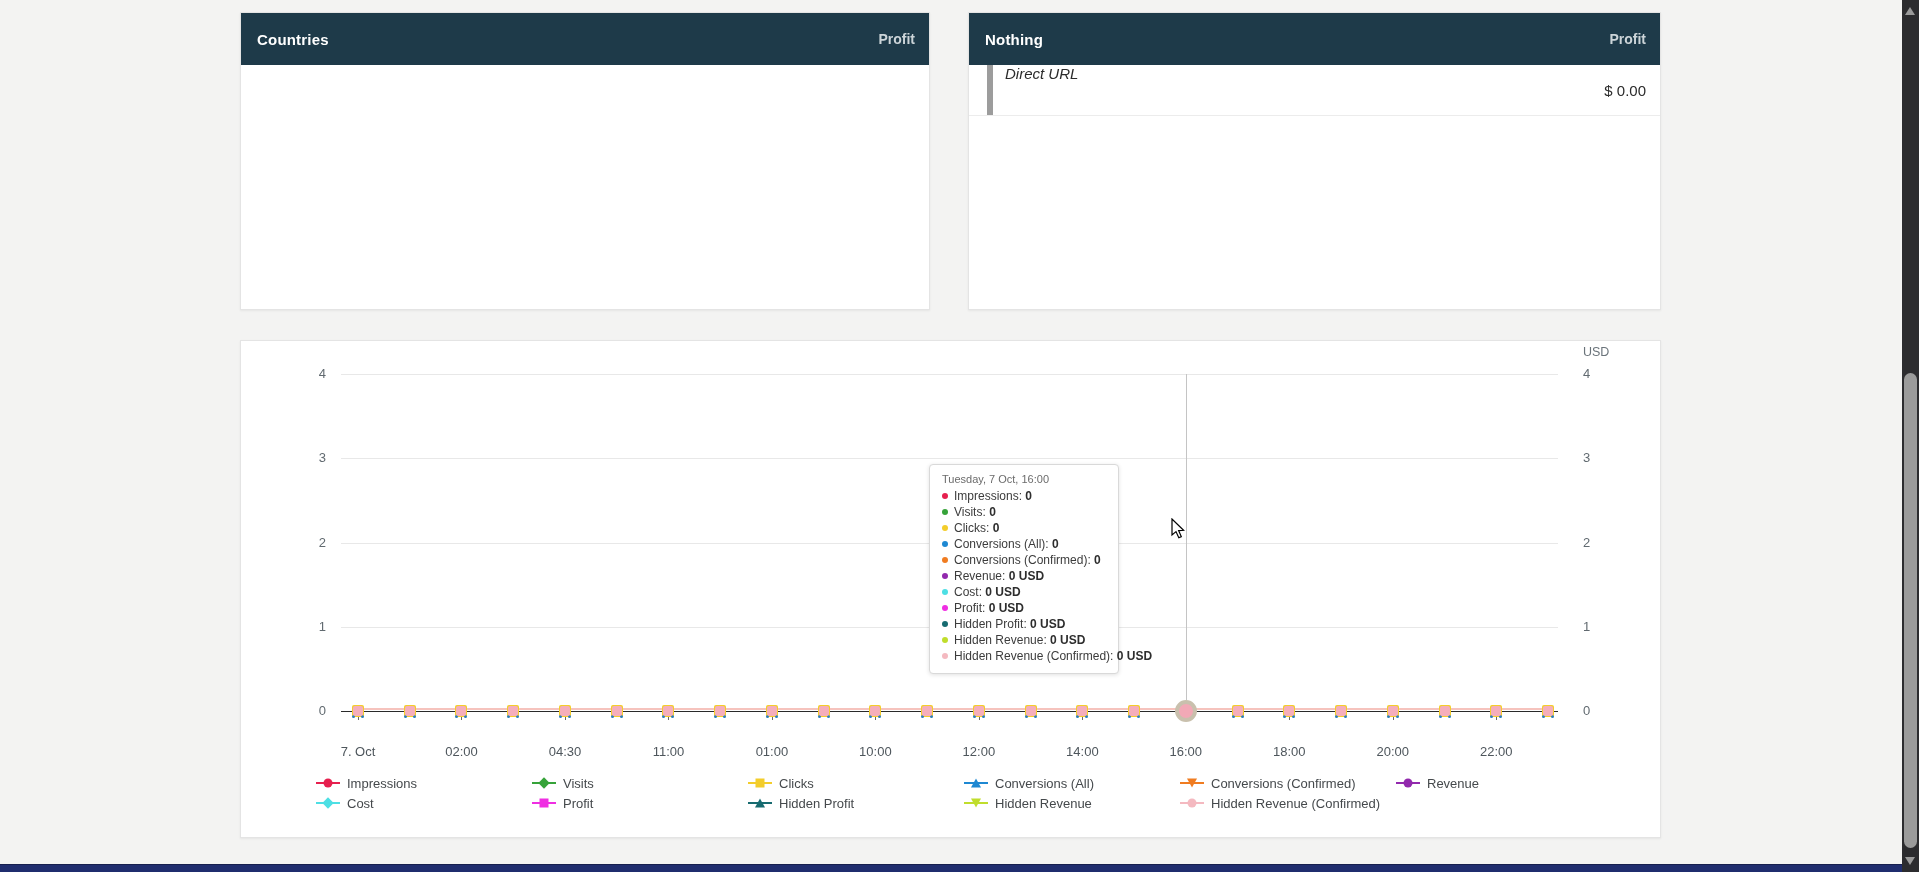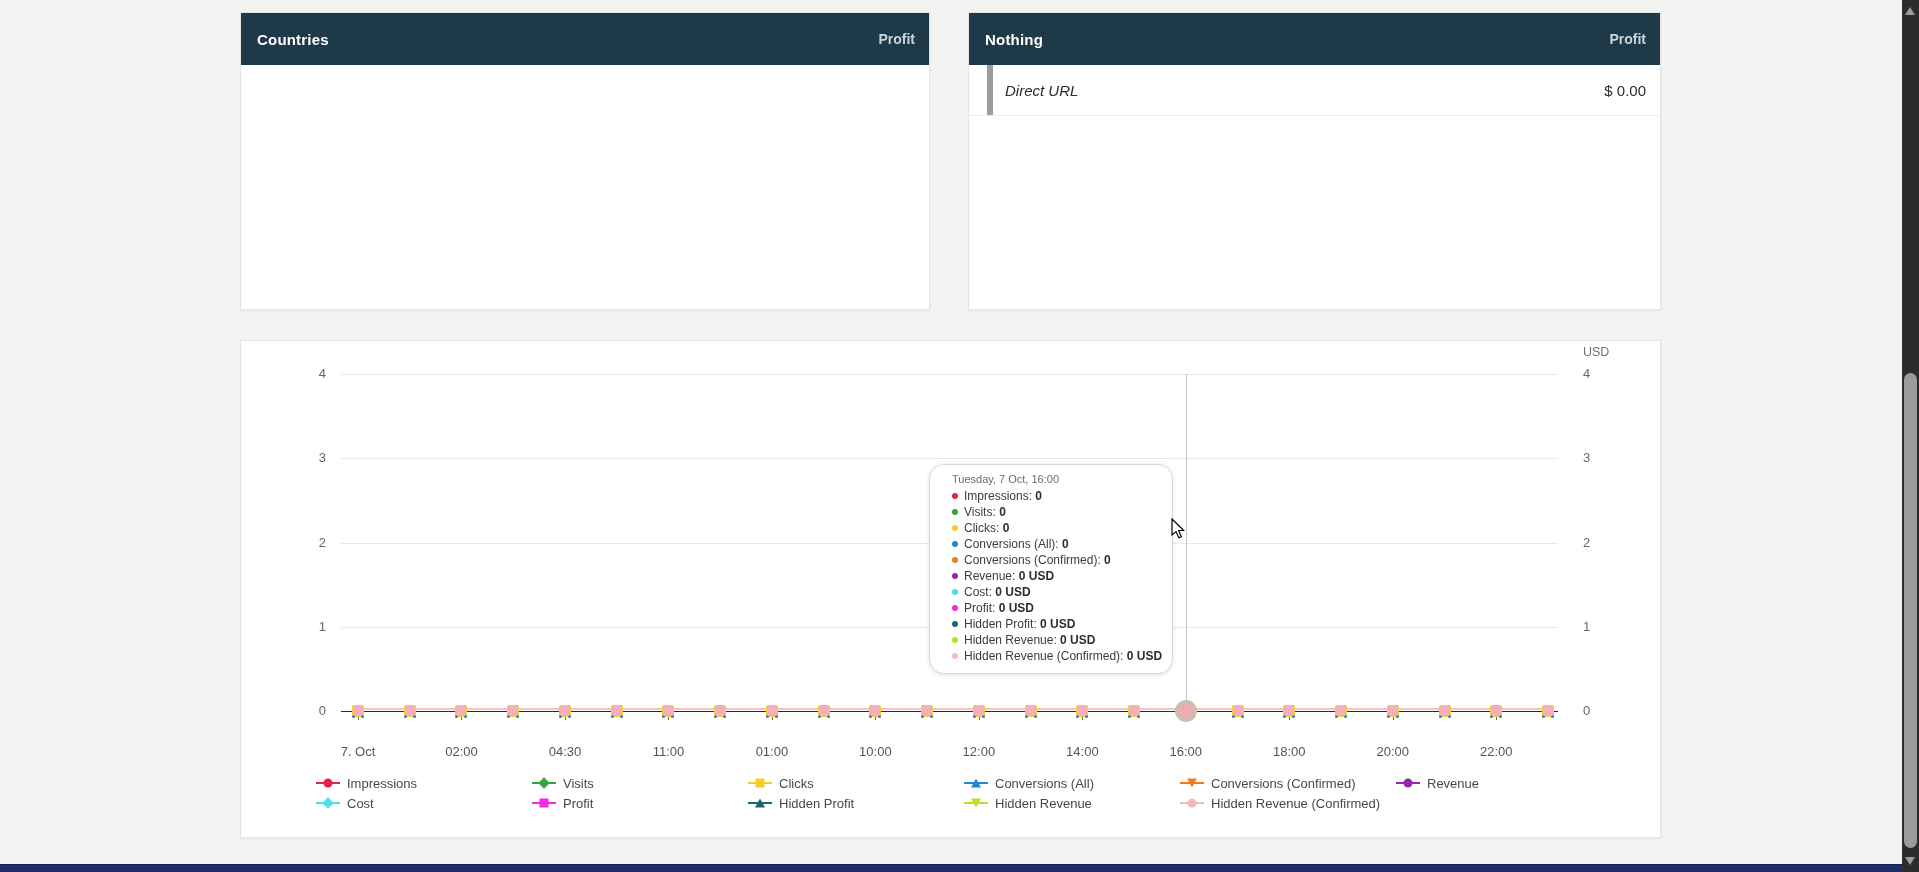--- a/index.html
+++ b/index.html
@@ -19,21 +19,21 @@
   .empty-state { position:absolute; left:0; top:44px; right:0; bottom:0; display:flex; flex-direction:column; align-items:center; justify-content:center; }
   .empty-icon { width:48px; height:42px; position:relative; margin-bottom:10px; }
   .empty-icon .card-top { position:absolute; left:0; top:0; width:48px; height:22px; background:#cdd0d3; border-radius:7px; }
   .empty-icon .card-bottom { position:absolute; left:0; bottom:0; width:48px; height:19px; background:#cdd0d3; border-radius:7px; }
   .empty-icon .dot { position:absolute; width:5px; height:5px; border-radius:50%; background:#fff; bottom:7px; }
   .empty-icon .dot.d1 { right:13px; }
   .empty-icon .dot.d2 { right:5px; }
   .empty-text { font-size:16px; color:#50565b; }
 
   
-  .offer-row { position:relative; height:51px; border-bottom:1px solid #ececec; display:flex; align-items:center; }
+  .offer-row { position:relative; height:51px; border-bottom:1px solid #ececec; display:flex; align-items:flex-start;flex-direction:column; }
   .offer-accent { position:absolute; left:18px; top:0; bottom:0; width:6px; background:#9c9c9c; }
   .offer-name { font-style:italic; font-size:15px; color:#2b2b2b; padding-left:36px; }
   .offer-value { margin-left:auto; font-size:15px; color:#2b2b2b; padding-right:14px; }
 
   
   #chart-panel { left:240px; top:340px; width:1421px; height:498px; }
   #plot { position:absolute; inset:0; }
   .usd-label { position:absolute; left:1342px; top:4px; font-size:12.5px; color:#6a737a; }
   .gridline { position:absolute; left:100px; width:1217px; height:1px; background:#e8e8e8; }
   .y-label { position:absolute; width:40px; font-size:13px; color:#616a70; }
@@ -49,23 +49,23 @@
   .pt .m-base { position:absolute; inset:0; background:#f3cd2b; border-radius:2px; }
   .pt .m-corner { position:absolute; width:3px; height:3px; border-radius:50%; background:#2d7fb8; bottom:-1px; }
   .pt .m-corner.l { left:0; }
   .pt .m-corner.r { right:0; }
   .pt .m-pink { position:absolute; left:1px; top:1px; width:10px; height:10px; background:#f5aebb; border-radius:2px; }
 
   .halo { position:absolute; left:934px; top:359px; width:22px; height:22px; border-radius:50%;
           background:#f2a9b6; border:4px solid #c9c0ad; z-index:5; }
 
   
-  .chart-tooltip { position:absolute; left:688px; top:123px; width:244px; height:210px; background:#fff;
-                   border:1px solid #d9d9d9; border-radius:15px; box-shadow:0 1px 4px rgba(0,0,0,.12);
-                   padding:8px 22px; z-index:6; }
+  .chart-tooltip { position:absolute; left:688px; top:123px; width:190px; height:210px; background:#fff;
+                   border:1px solid #d9d9d9; border-radius:4px; box-shadow:0 1px 4px rgba(0,0,0,.12);
+                   padding:8px 12px; z-index:6; }
   .tt-title { font-size:11px; color:#6b6b6b; margin-bottom:3px; }
   .tt-row { display:flex; align-items:center; height:16px; font-size:12px; color:#3c3c3c; white-space:nowrap; }
   .tt-dot { width:6px; height:6px; border-radius:50%; margin-right:6px; flex:none; }
   .tt-label::after { content:": "; white-space:pre; }
   .tt-value { font-weight:700; color:#2e2e2e; }
 
   
   .lg-item { position:absolute; display:flex; align-items:center; height:18px; cursor:pointer; }
   .lg-marker { position:relative; width:24px; height:12px; flex:none; margin-right:7px; }
   .lg-line { position:absolute; left:0; top:5px; width:24px; height:2px; }

